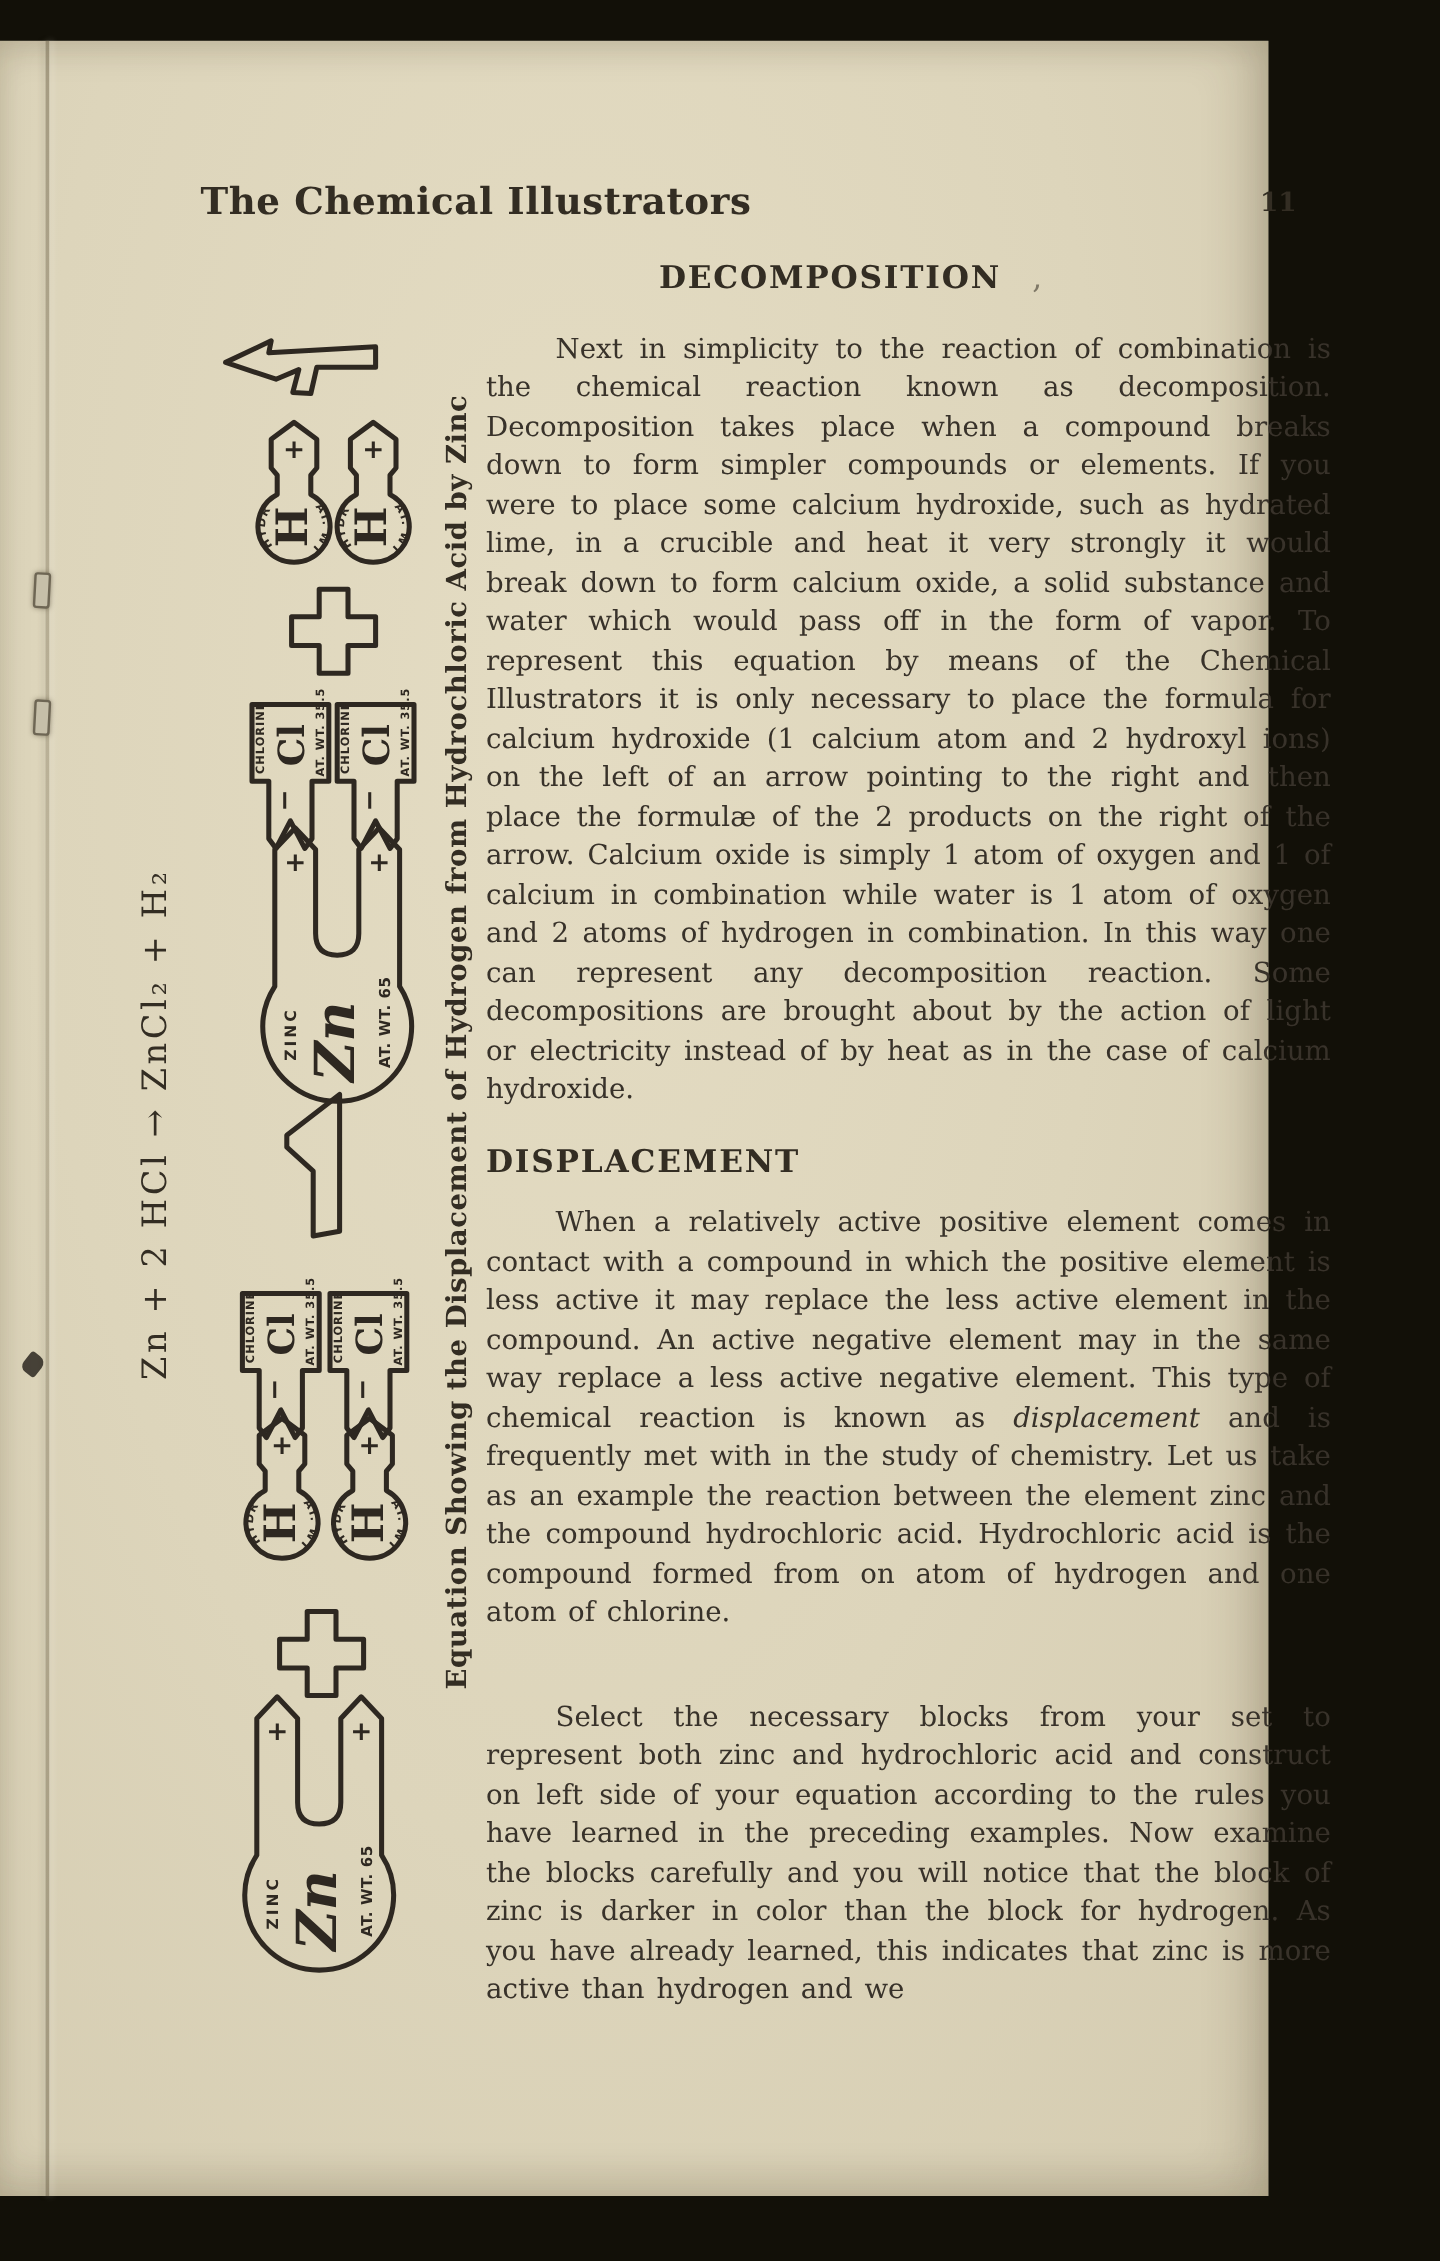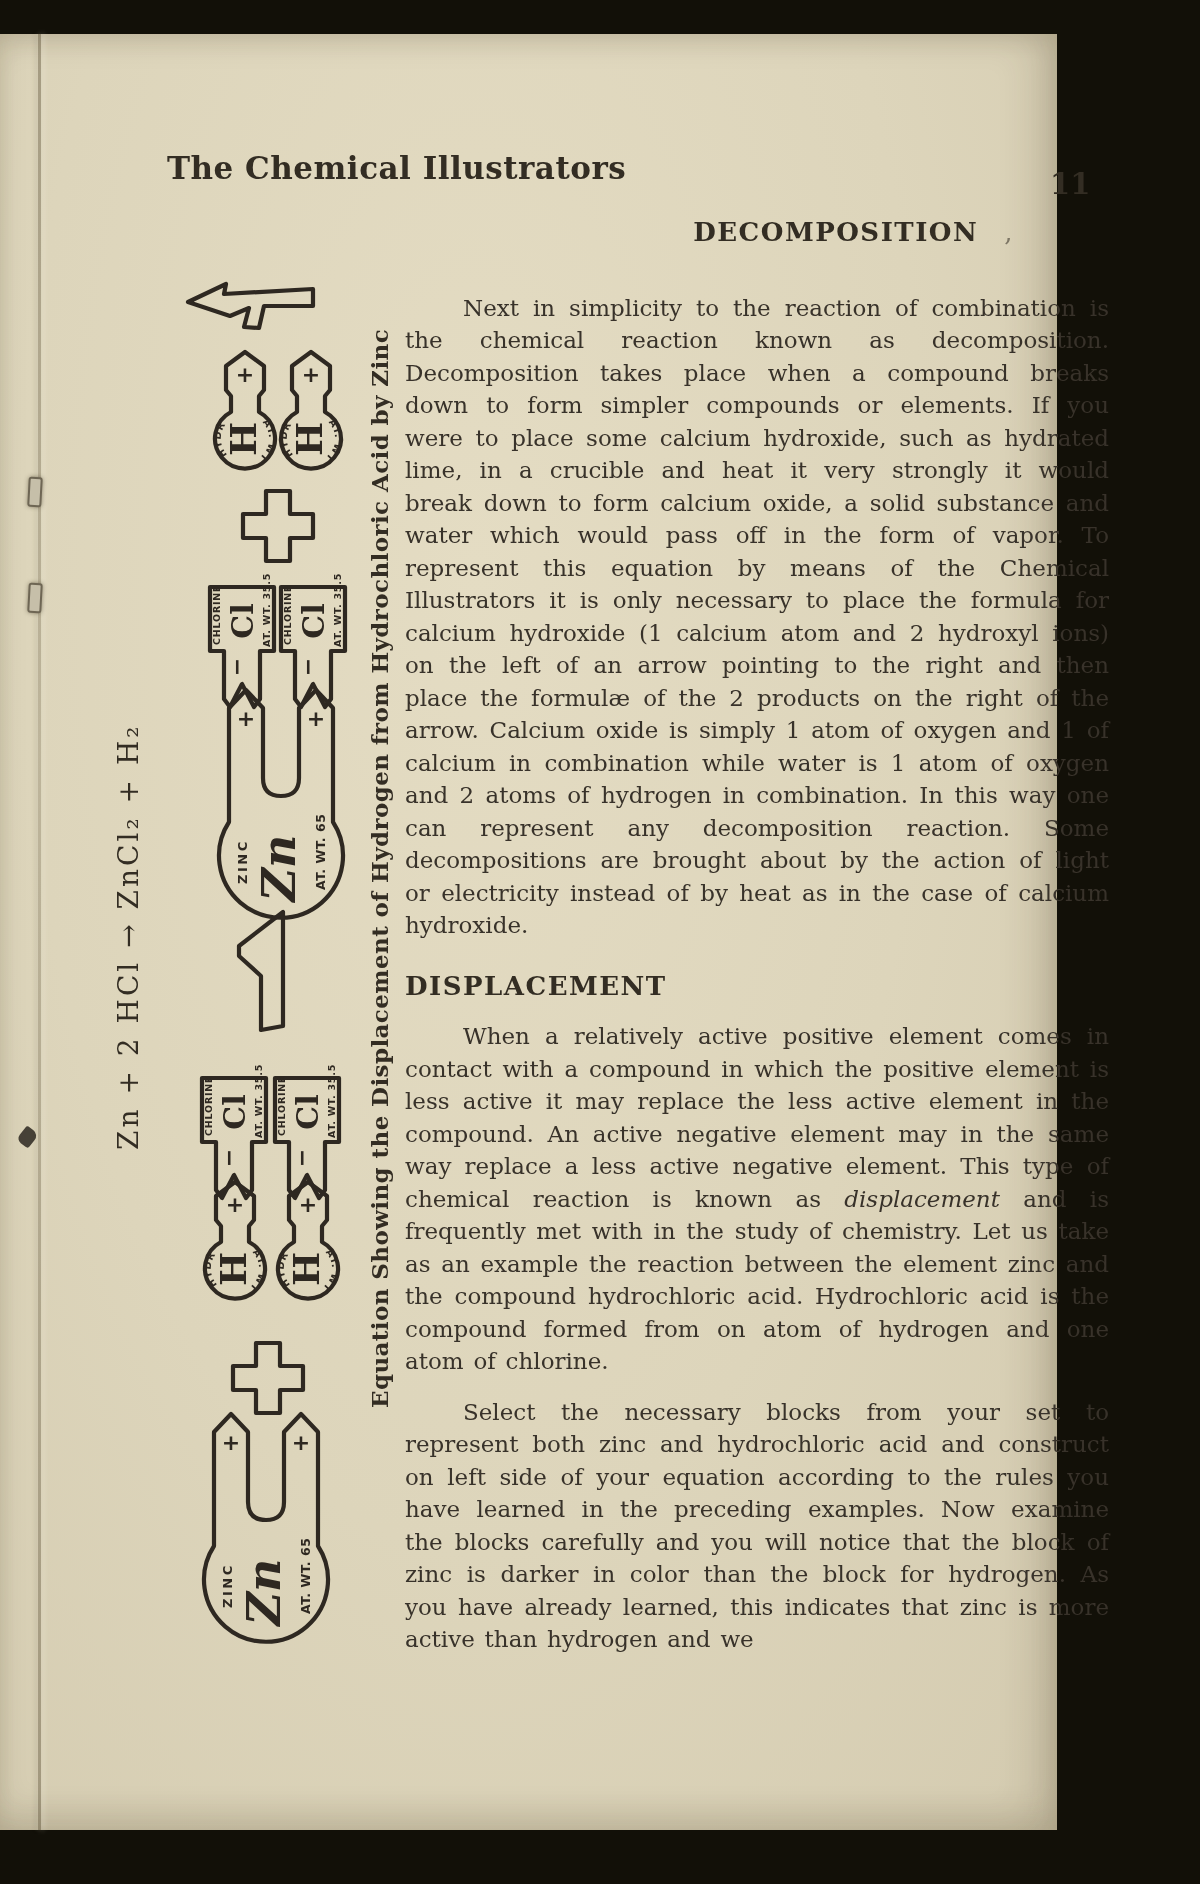--- a/index.html
+++ b/index.html
@@ -26,35 +26,35 @@
   .ink-mark{
     position:absolute;width:15px;height:18px;background:#2c2720;
     transform:rotate(38deg);border-radius:3px 7px 3px 6px;opacity:.85;
   }
   .header-title{
     position:absolute;left:167px;top:116px;
     font-size:31px;font-weight:bold;color:#332d23;letter-spacing:.5px;
   }
   .page-number{
     position:absolute;left:1050px;top:122px;
-    font-size:29px;font-weight:bold;color:#332d23;margin-top:11px;
+    font-size:22px;font-weight:bold;color:#332d23;
   }
   .text-column{
     position:absolute;left:405px;top:182px;width:704px;
     color:#38322a;font-size:23px;line-height:32.5px;text-align:justify;
   }
   .section-heading{
     font-size:26px;font-weight:bold;color:#332d23;letter-spacing:1.5px;
     margin:0;
   }
-  .heading-decomposition{ text-align:right;padding-right:95px;margin-bottom:43px; }
+  .heading-decomposition{ text-align:center;padding-right:95px;margin-bottom:26px; }
   .heading-displacement{ text-align:left;margin-top:28px;margin-bottom:18px; }
   .stray-mark{ margin-left:26px;opacity:.55;font-weight:normal; }
   .body-par{ margin:0;text-indent:58px;word-spacing:2.5px; }
-  .body-par + .body-par{ margin-top:18px; }
+  .body-par + .body-par{ margin-top:54px; }
   .body-par em{ font-style:italic; }
   
   .diagram-svg{ position:absolute;left:85px;top:236px; }
   .blk{ fill:none;stroke:#2e2821;stroke-width:4.2;stroke-linejoin:round;stroke-linecap:round; }
   .guide{ fill:none;stroke:none; }
   text{ fill:#2e2821; }
   .tname{ font-family:"DejaVu Sans","Liberation Sans",sans-serif;font-size:9.5px;font-weight:bold;letter-spacing:.8px; }
   .tsym-h{ font-size:36px;font-weight:bold; }
   .tsym-cl{ font-size:30px;font-weight:bold; }
   .tsym-zn{ font-size:46px;font-weight:bold;font-style:italic; }

